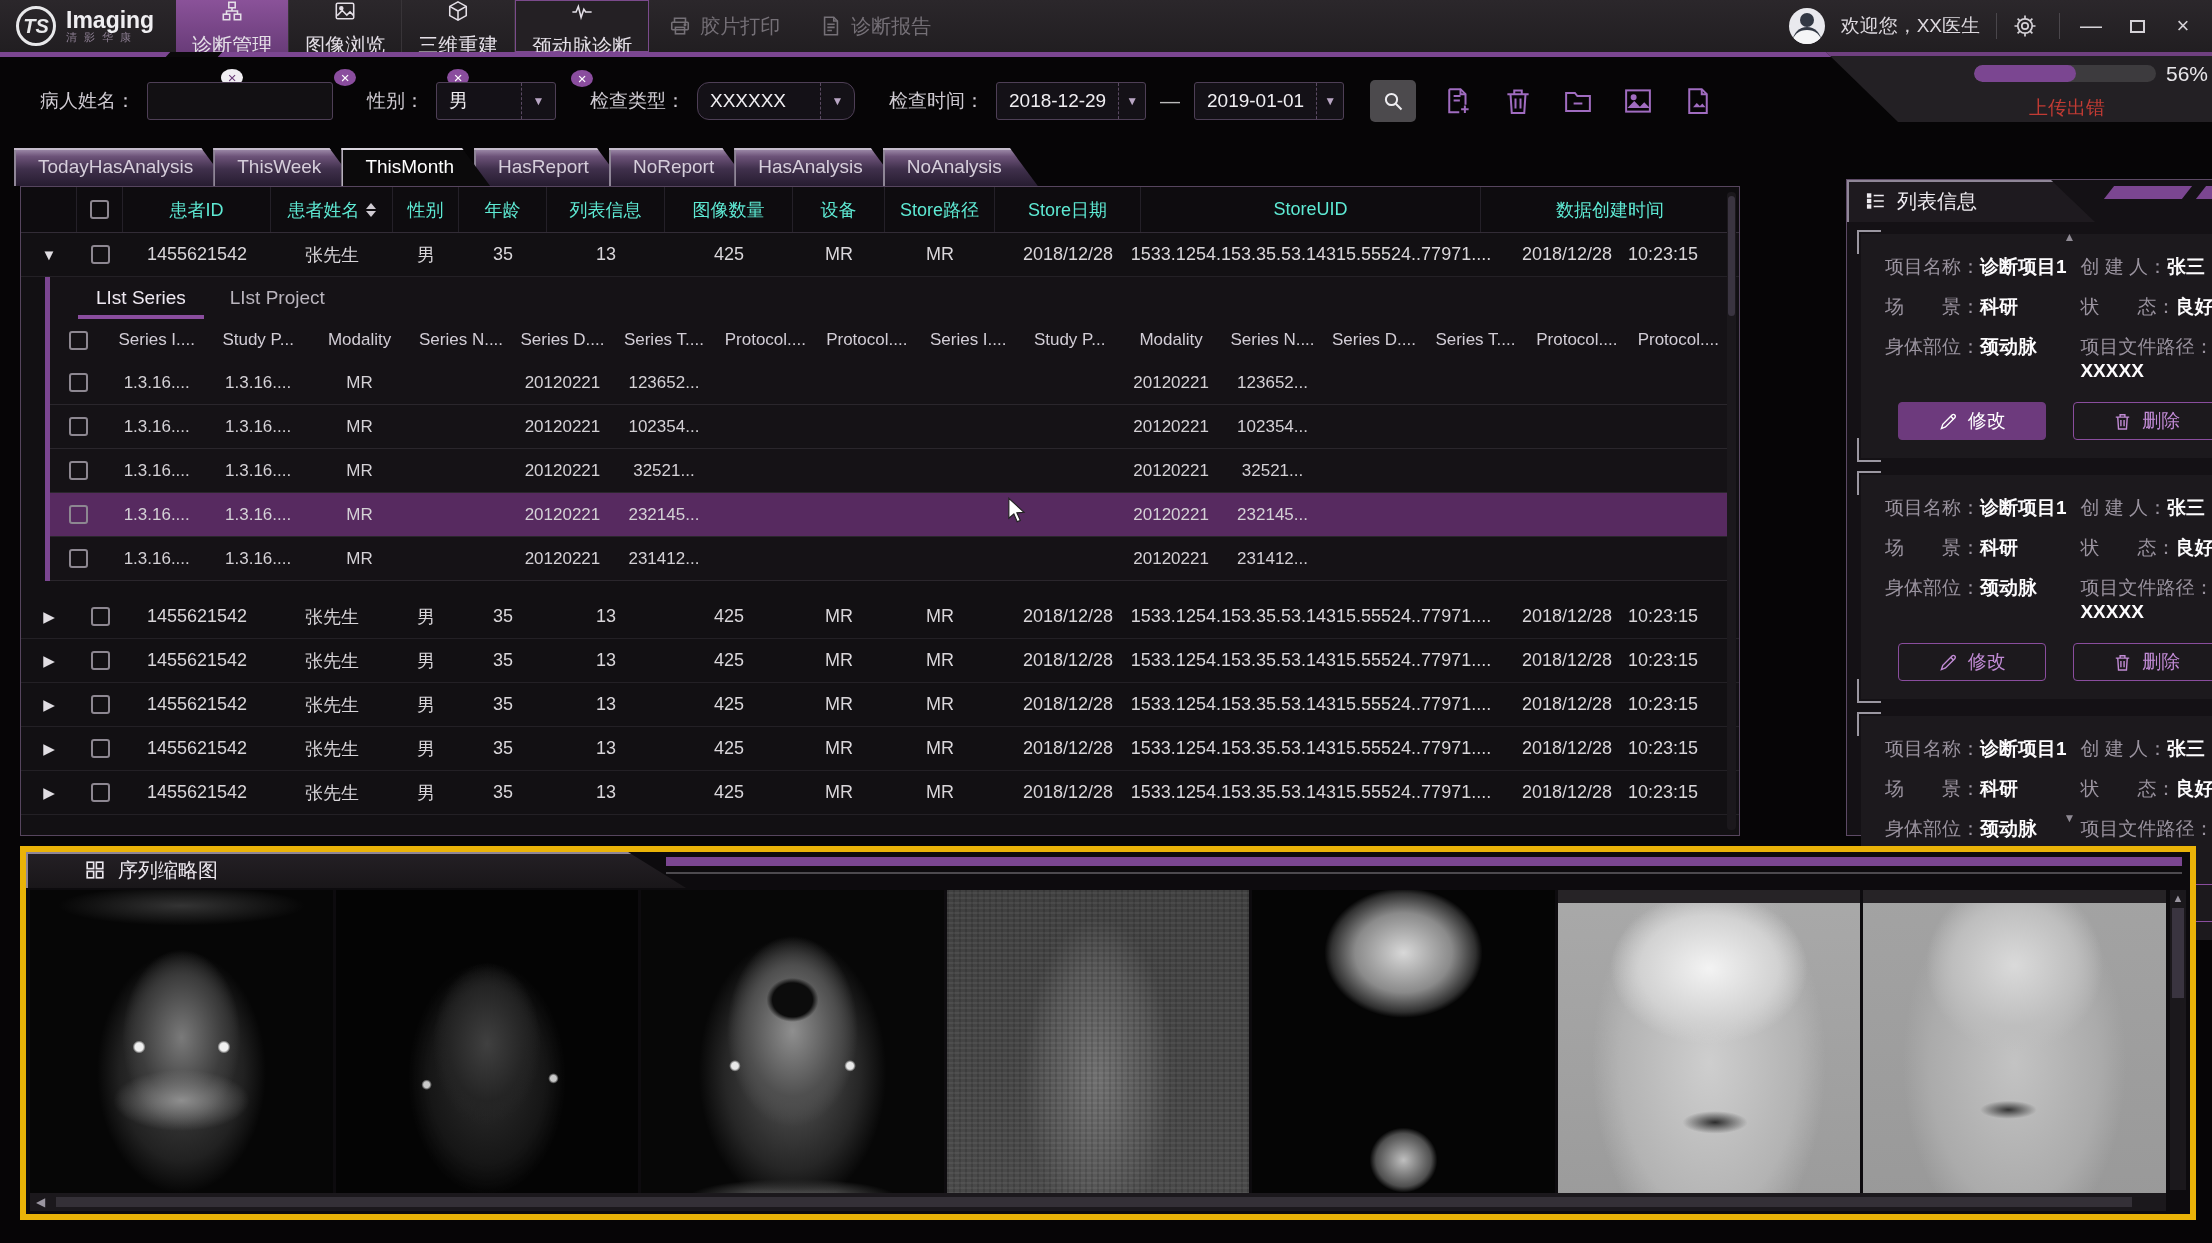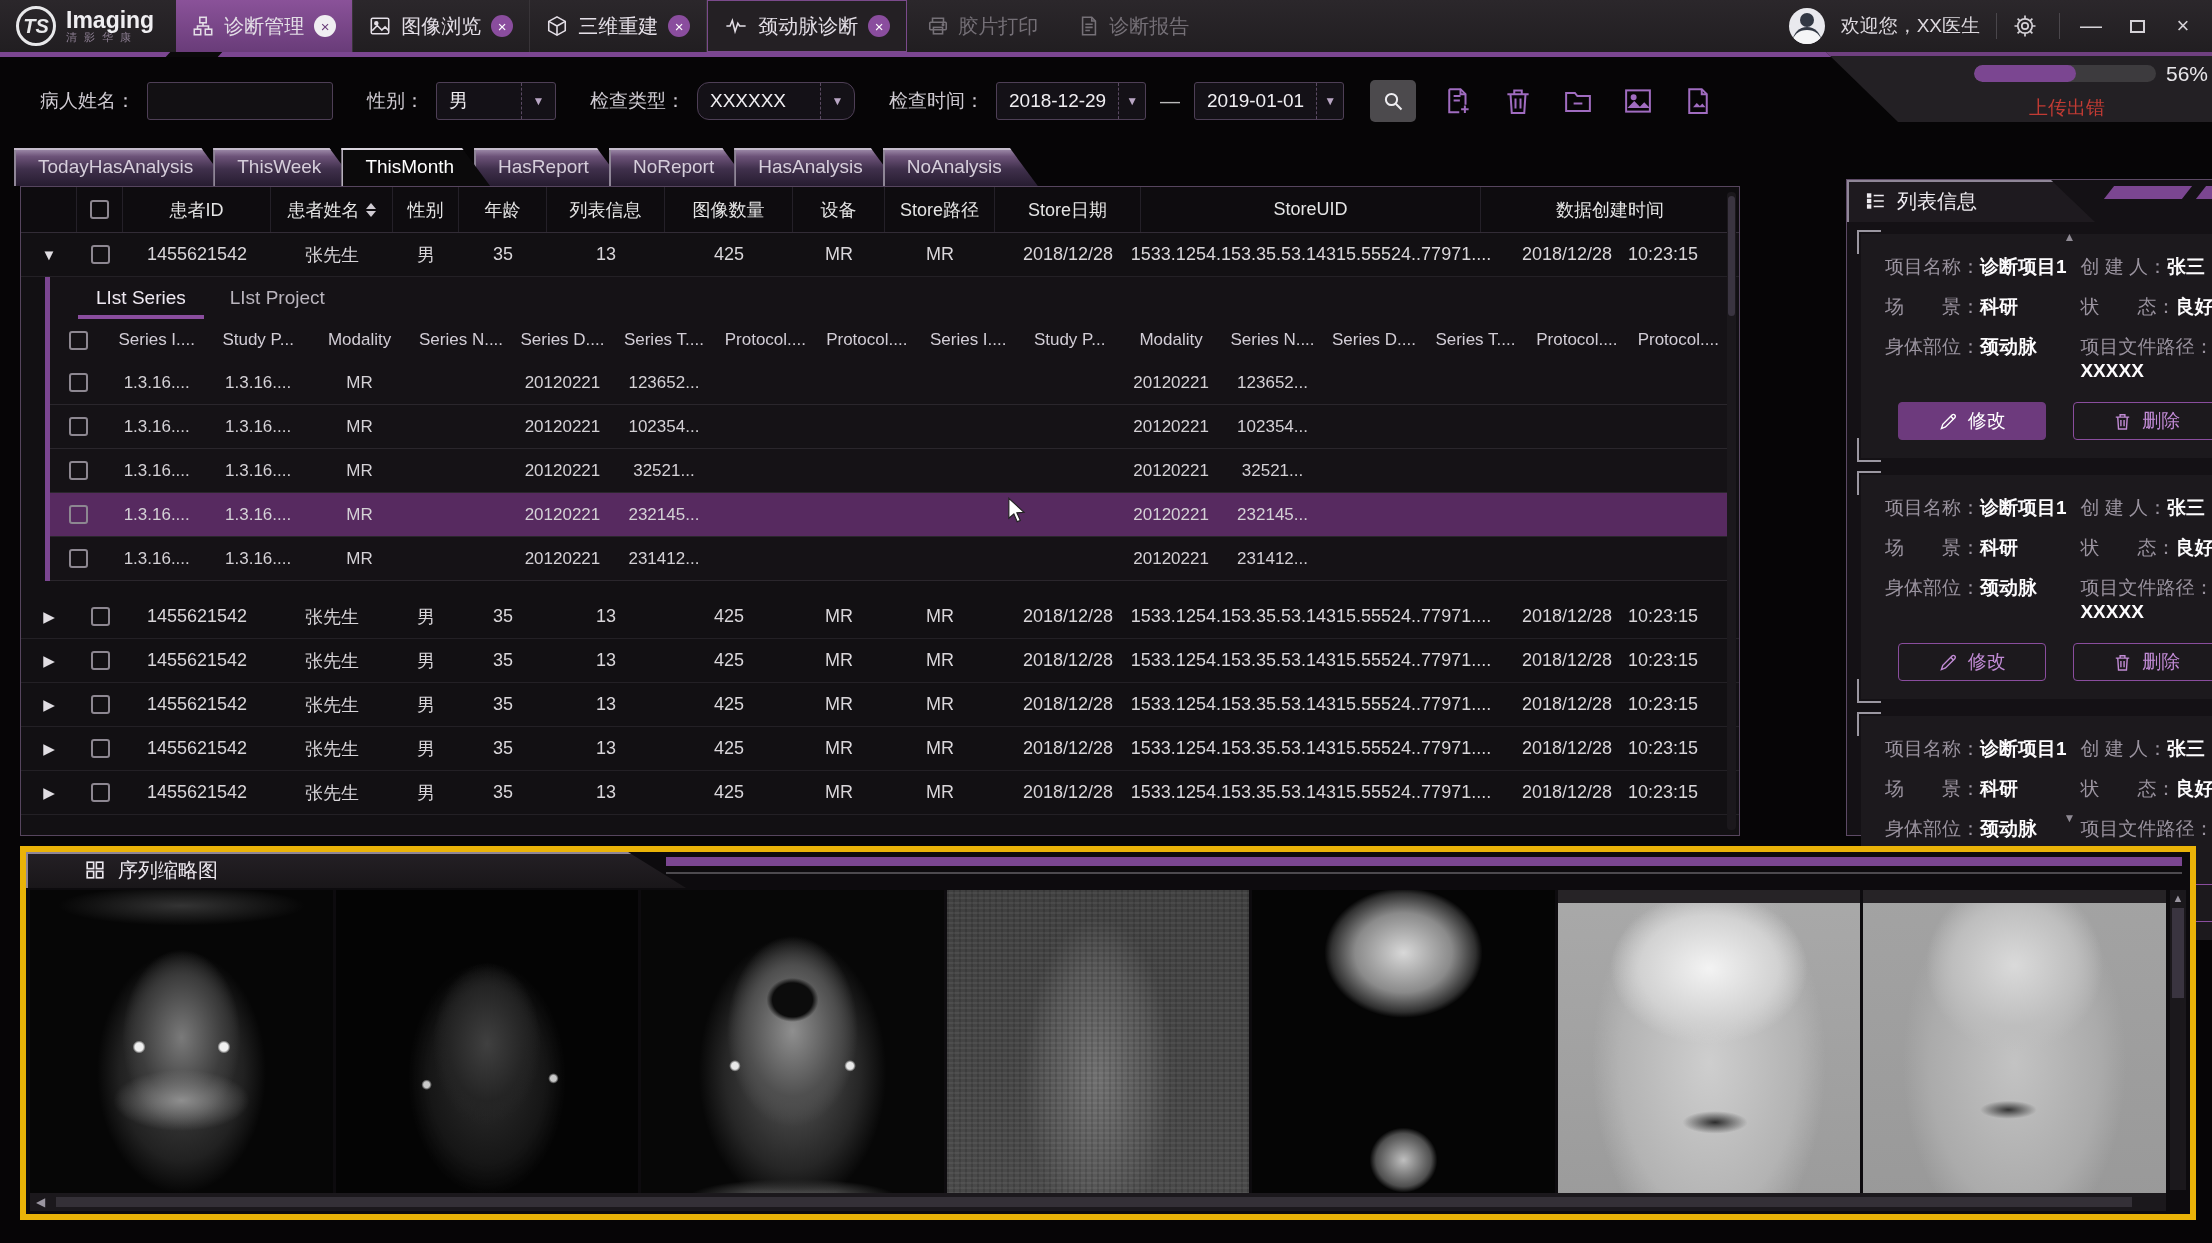--- a/index.html
+++ b/index.html
@@ -11,21 +11,21 @@
   .topbar { position:absolute; left:0; top:0; width:2212px; height:52px;
     background:linear-gradient(180deg,#2b272b,#211e21); display:flex; align-items:stretch; }
   .brand { display:flex; align-items:center; gap:10px; padding:0 22px 0 16px; }
   .logo-circle { width:40px; height:40px; border-radius:50%; border:3px solid #e8e8ea;
     color:#e8e8ea; font-weight:bold; font-style:italic; font-size:20px;
     display:flex; align-items:center; justify-content:center; }
   .brand-text { line-height:1.05; }
   .brand-name { color:#efeef1; font-size:23px; font-weight:bold; }
   .brand-sub { color:#8d7f93; font-size:11px; letter-spacing:7px; }
   .ttab { display:flex; align-items:center; gap:10px; padding:0 16px; font-size:20px;
-    color:#e4dfe7; border-right:1px solid #383438; cursor:pointer; }
+    color:#e4dfe7; border-right:1px solid #383438; cursor:pointer;flex-direction:column; }
   .ttab .ico { color:#e4dfe7; }
   .ttab.active { background:linear-gradient(180deg,#8a5299,#693c79); }
   .ttab.outlined { border:1px solid #7b4a8c; background:#242024; }
   .badge { width:22px; height:22px; border-radius:50%; display:flex; align-items:center;
     justify-content:center; font-size:15px; cursor:pointer; }
   .badge.purple { background:#8a4d9e; color:#fff; }
   .badge.light { background:#f0eef2; color:#6a3c79; }
   .taction { display:flex; align-items:center; gap:9px; padding:0 20px; font-size:20px; color:#757077; }
   .topbar-right { margin-left:auto; display:flex; align-items:center; gap:16px; padding-right:14px; }
   .avatar { width:36px; height:36px; border-radius:50%; background:#e9e9ee; overflow:hidden; position:relative; }
@@ -83,21 +83,21 @@
   .vtab.active { background:#0b0a0b; color:#fff; z-index:5;
     box-shadow:inset 0 2px 0 #d9d4dd, inset 2px 0 0 #b7afbd; }
 
   
   .main-panel { position:absolute; left:20px; top:186px; width:1720px; height:650px;
     background:#121013; border:1px solid #56455e; }
   .tscroll { position:absolute; right:3px; top:5px; bottom:5px; width:9px; background:#1b181c; border-radius:4px; }
   .tscroll .thumb { position:absolute; left:1px; right:1px; top:4px; height:120px; background:#3a3440; border-radius:4px; }
   .grid-main { display:grid; align-items:center;
     grid-template-columns:56px 46px 148px 122px 66px 88px 118px 128px 92px 110px 146px 340px 1fr; }
-  .thead { height:46px; background:#0e0c0f; border-bottom:1px solid #322c36; color:#e5e5e5; font-size:18px; }
+  .thead { height:46px; background:#0e0c0f; border-bottom:1px solid #322c36; color:#5eead4; font-size:18px; }
   .thead > div { display:flex; align-items:center; justify-content:center; align-self:stretch;
     border-right:1px solid #242028; white-space:nowrap; gap:6px; }
   .thead > div:last-child { border-right:none; }
   .trow { height:44px; color:#d9d6da; font-size:18px; border-bottom:1px solid #232025; }
   .trow > div { display:flex; align-items:center; justify-content:center; white-space:nowrap; gap:16px; }
   .chk { width:19px; height:19px; border:2px solid #8d8791; border-radius:3px; cursor:pointer; }
   .expander { color:#e0dde2; font-size:15px; cursor:pointer; }
   .sort-ic { display:inline-flex; flex-direction:column; gap:2px; }
   .sort-ic i { width:0; height:0; border-left:5px solid transparent; border-right:5px solid transparent; }
   .sort-ic .up { border-bottom:6px solid #cfcbd2; }

